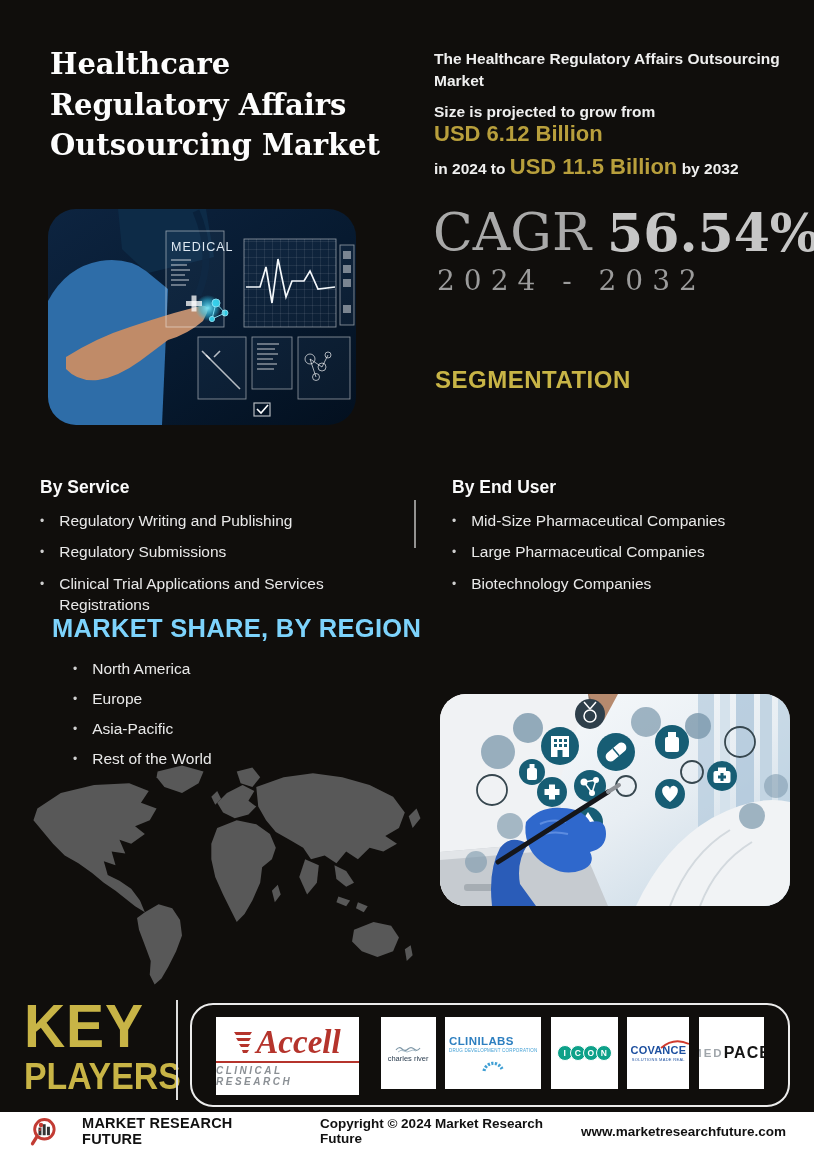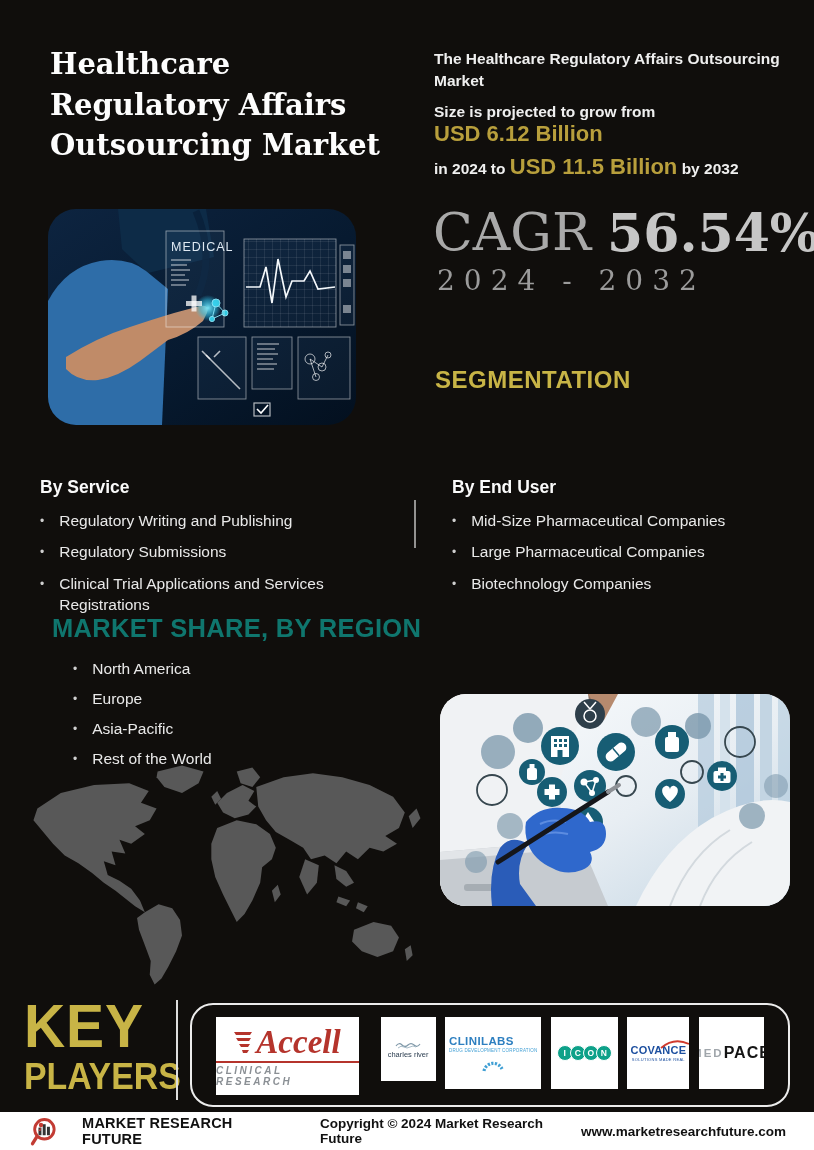--- a/index.html
+++ b/index.html
@@ -32,41 +32,41 @@
   .seg-title{left:435px;top:366px;font-size:24px;font-weight:bold;color:#c8b446;letter-spacing:.5px;}
 
   
   .seg-col{top:477px;}
   .seg-col .col-title{font-size:17.5px;font-weight:bold;color:#fafafa;margin-bottom:13px;}
   .bullet-row{display:flex;gap:15px;margin-bottom:10.5px;font-size:15.5px;color:#e9e9e9;line-height:1.35;}
   .bullet-row .dot{color:#cfcfcf;font-size:12px;line-height:1.7;}
   .seg-divider{left:414px;top:500px;width:2px;height:48px;background:rgba(255,255,255,.55);}
 
   
-  .ms-title{left:52px;top:614px;font-size:25.5px;font-weight:bold;color:#0f766e;letter-spacing:.3px;}
+  .ms-title{left:52px;top:614px;font-size:25.5px;font-weight:bold;color:#7dd3fc;letter-spacing:.3px;}
   .regions{left:73px;top:659px;}
   .regions .bullet-row{margin-bottom:9px;}
 
   .map{left:10px;top:756px;}
   .photo2{left:440px;top:694px;width:350px;height:212px;border-radius:26px;overflow:hidden;}
 
   
   .kp-key{left:24px;top:990px;font-size:62px;font-weight:bold;color:#c8b446;transform:scaleX(.92);transform-origin:left top;letter-spacing:1px;}
   .kp-players{left:24px;top:1056px;font-size:36px;font-weight:bold;color:#c8b446;transform:scaleX(.94);transform-origin:left top;}
   .kp-divider{left:176px;top:1000px;width:2px;height:100px;background:#dedede;}
   .kp-box{
     left:190px;top:1003px;width:600px;height:104px;
     border:2px solid #ececec;border-radius:23px;box-sizing:border-box;
     display:flex;justify-content:space-between;padding:12px 24px;
   }
   .logo-card{background:#fff;display:flex;flex-direction:column;align-items:center;justify-content:center;overflow:hidden;}
   .card-accell{width:143px;height:78px;}
   .accell-text{font-family:"Liberation Serif",serif;font-style:italic;font-weight:bold;font-size:33px;color:#b5342c;line-height:1;display:flex;align-items:center;}
   .accell-sub{font-size:10px;font-weight:bold;font-style:italic;letter-spacing:2.5px;color:#8a8f94;margin-top:2px;border-top:2px solid #b5342c;padding-top:2px;}
-  .card-charles{width:55px;height:64px;margin-left:12px;}
+  .card-charles{width:55px;height:72px;margin-left:12px;}
   .charles-text{font-size:7.5px;color:#2c3e50;margin-top:1px;}
   .card-clinilabs{width:96px;height:72px;flex-direction:column;gap:3px;}
   .clini-col{display:flex;flex-direction:column;align-items:flex-start;}
   .clini-text{font-size:11.5px;font-weight:bold;color:#2d7fc0;letter-spacing:.4px;}
   .clini-sub{font-size:4.5px;color:#45a1d6;letter-spacing:.2px;margin-top:1px;}
   .card-icon{width:67px;height:72px;flex-direction:row;}
   .icon-circle{width:16px;height:16px;border-radius:50%;background:#0ea189;color:#fff;font-size:8.5px;font-weight:bold;display:flex;align-items:center;justify-content:center;margin-left:-3px;border:1px solid #fff;box-sizing:border-box;}
   .icon-circle:first-child{margin-left:0;}
   .card-covance{width:62px;height:72px;}
   .covance-wrap{position:relative;}

